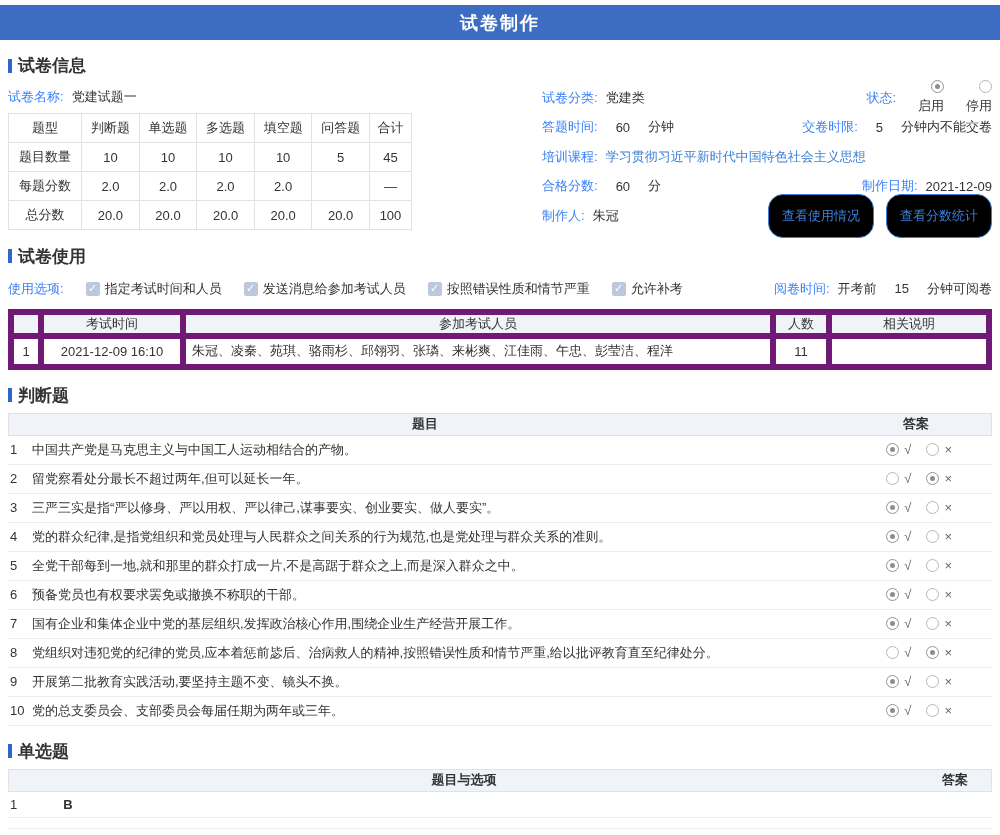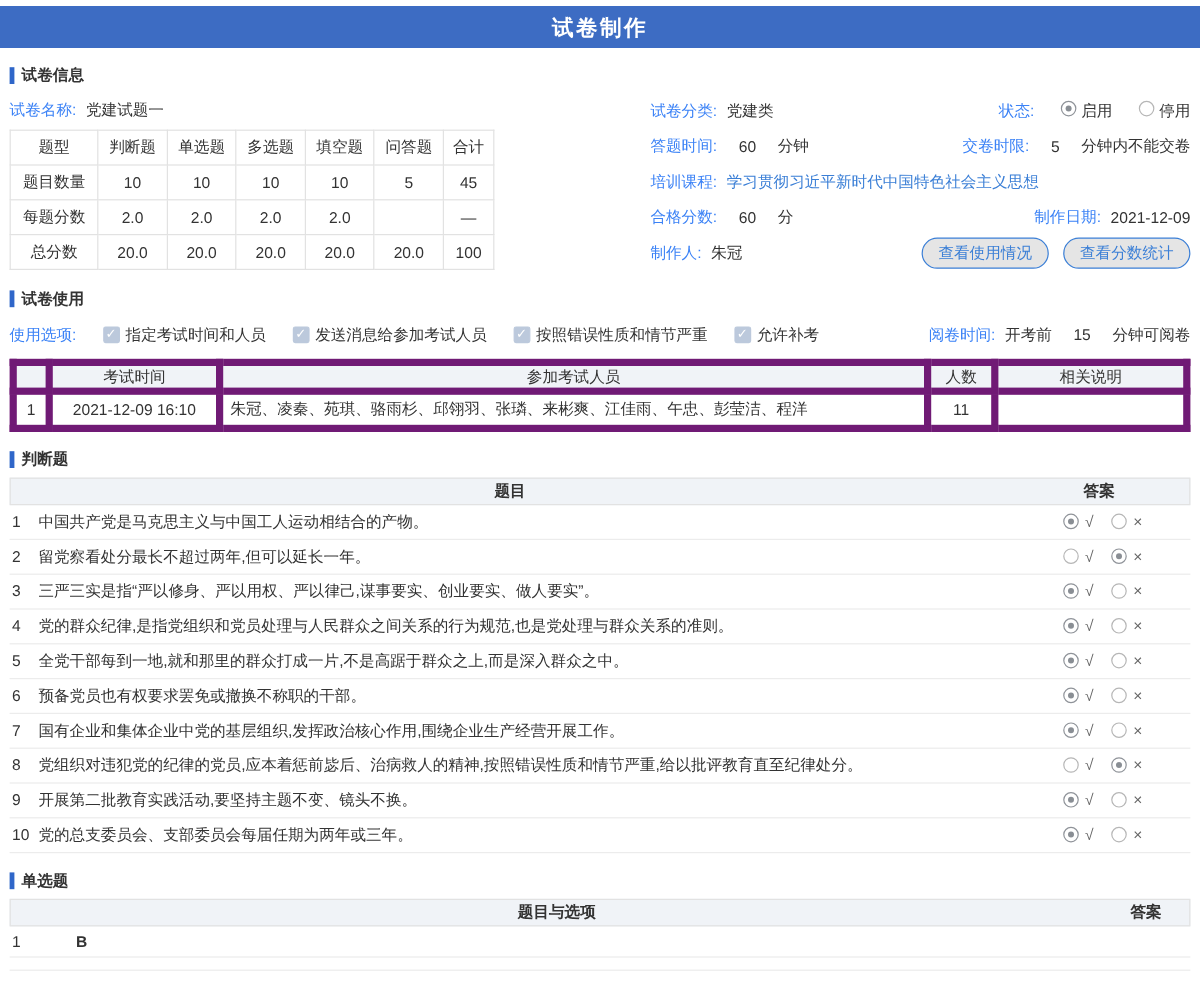--- a/index.html
+++ b/index.html
@@ -3,45 +3,45 @@
 <meta charset="utf-8">
 <style>
   * { box-sizing: border-box; margin: 0; padding: 0; }
   html,body { background:#fff; }
   body { font-family:"Liberation Sans","DejaVu Sans",sans-serif; }
   .page { width:1000px; height:835px; overflow:hidden; background:#fff; padding-top:5px; margin:0 auto; }
   .topbar { height:35px; background:var(--header-bg,#3d6cc3); display:flex; align-items:center; justify-content:center; }
   .page-title { color:#fff; font-size:18px; font-weight:bold; letter-spacing:2px; }
   .content { padding:0 8px; font-size:13px; color:#333; }
 
-  .sec-title { display:flex; align-items:center; gap:6px; font-weight:bold; font-size:13px; margin:14px 0 6px; }
+  .sec-title { display:flex; align-items:center; gap:6px; font-weight:bold; font-size:17px; margin:14px 0 6px; }
   .sec-bar { width:4px; height:14px; background:var(--section-bar,#2f66c9); display:inline-block; }
 
   .lbl { color:#3b82f6; }
   .val { color:#333; }
   .num-gap { margin:0 10px; }
 
   .info-wrap { display:flex; }
   .info-left { width:470px; flex:none; }
   .name-row { height:24px; display:flex; align-items:center; gap:8px; margin-top:2px; }
   .score-table { border-collapse:collapse; width:404px; text-align:center; margin-top:4px; }
   .score-table th, .score-table td { border:1px solid #e2e2e2; height:29px; font-weight:normal; font-size:13px; color:#333; padding:0 4px; }
   .accent-text { color:var(--accent,#3b7fd6); }
 
   .info-right { flex:1; padding-left:42px; padding-top:0; }
   .ir-row { height:29.5px; display:flex; align-items:center; justify-content:space-between;margin-left:22px; }
   .pair { display:inline-flex; align-items:center; gap:8px; }
   .btn-group { display:inline-flex; align-items:center; }
-  .pill-btn { border:1px solid var(--accent,#3b7fd6); color:var(--accent,#3b7fd6); background:#e5e5e5; border-radius:15px; height:26px; padding:0 13px; font-size:13px; margin-left:12px; cursor:pointer; font-family:inherit; }
+  .pill-btn { border:1px solid var(--accent,#3b7fd6); color:var(--accent,#3b7fd6); background:#000000; border-radius:15px; height:44px; padding:0 13px; font-size:13px; margin-left:12px; cursor:pointer; font-family:inherit; }
   .link { color:var(--accent,#3b7fd6); cursor:pointer; }
 
   .radio { width:13px; height:13px; border:1px solid #b6b6b6; border-radius:50%; display:inline-block; position:relative; background:#fff; flex:none; }
   .radio.checked { border-color:#8f9399; }
   .radio.checked::after { content:""; position:absolute; left:3px; top:3px; width:5px; height:5px; border-radius:50%; background:#898e94; }
-  .radio-opt { display:inline-flex; align-items:flex-start; gap:4px; margin-left:14px; cursor:pointer; }
+  .radio-opt { display:inline-flex; align-items:flex-end; gap:4px; margin-left:14px; cursor:pointer;flex-direction:column; }
 
   .usage-row { display:flex; align-items:center; justify-content:space-between; height:30px; margin-top:2px; }
   .usage-left { display:inline-flex; align-items:center; gap:22px; }
   .opt { display:inline-flex; align-items:center; gap:5px; cursor:pointer; }
   .checkbox { width:14px; height:14px; border-radius:2px; background:#fff; border:1px solid #c9ccd2; display:inline-flex; align-items:center; justify-content:center; font-size:11px; color:#fff; flex:none; }
   .checkbox.checked { background:#bcc9dc; border-color:#bcc9dc; }
 
   .usage-table { border-collapse:collapse; width:984px; margin-top:5px; table-layout:fixed; }
   .usage-table th { background:#f0f3f7; font-weight:normal; }
   .usage-table th, .usage-table td { border:6px solid #701a75; height:24px; text-align:center; font-size:13px; padding:0 6px; overflow:hidden; white-space:nowrap; }

